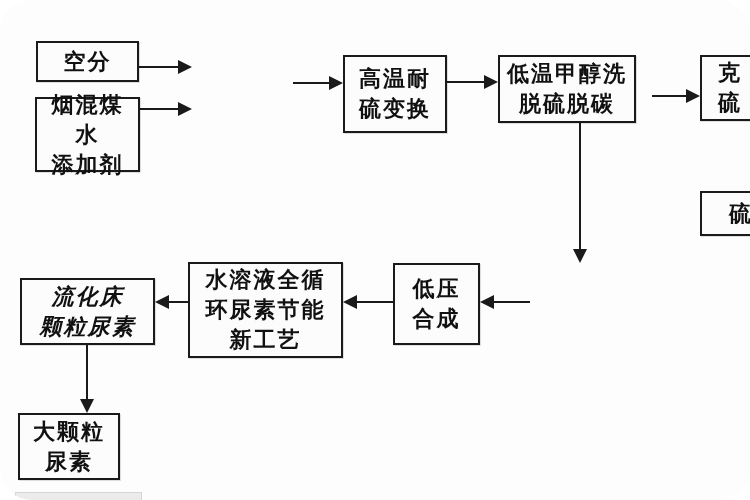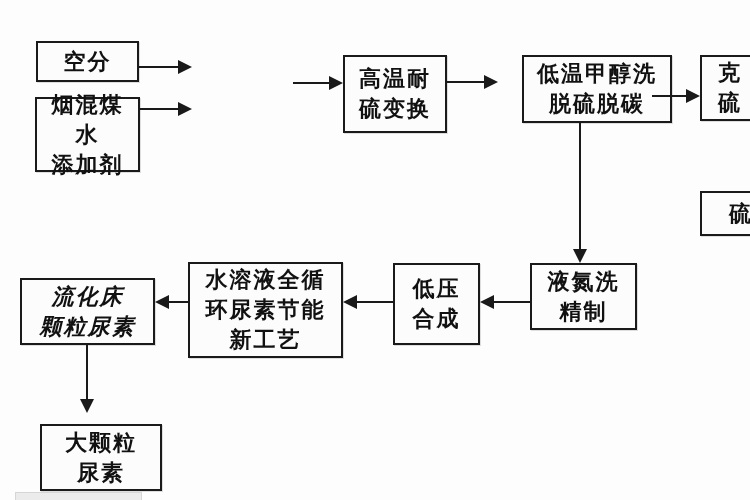--- a/index.html
+++ b/index.html
@@ -6,20 +6,21 @@
   body {
     font-family: "Liberation Sans", "DejaVu Sans", sans-serif;
     background: #ffffff;
   }
   #canvas {
     position: relative;
     width: 750px;
     height: 500px;
     overflow: hidden;
     background: #fdfdfd;
+    border-radius: 32px;
   }
   .node {
     position: absolute;
     box-sizing: border-box;
     border: 2px solid #1a1a1a;
     background: #fcfcfc;
     color: #111111;
     font-weight: bold;
     font-size: 22px;
     line-height: 30px;
@@ -29,30 +30,30 @@
     justify-content: center;
     text-align: center;
     white-space: pre-line;
     box-shadow: 1px 1px 0 rgba(0,0,0,0.12);
   }
   
   .n-air      { left: 36px;  top: 41px;  width: 103px; height: 41px; }
   .n-coal     { left: 35px;  top: 97px;  width: 105px; height: 75px; }
   .n-gasifier { left: 191px; top: 55px;  width: 102px; height: 68px; }
   .n-shift    { left: 343px; top: 55px;  width: 104px; height: 78px; }
-  .n-methanol { left: 522px; top: 55px;  width: 150px; height: 68px; }
+  .n-methanol { left: 498px; top: 55px;  width: 138px; height: 68px; }
   .n-claus    { left: 700px; top: 55px;  width: 108px; height: 66px;
                 justify-content: flex-start; padding-left: 16px; text-align: left; }
   .n-sulfur   { left: 700px; top: 191px; width: 108px; height: 45px;
                 justify-content: flex-start; padding-left: 27px; text-align: left; }
   .n-nitrogen { left: 530px; top: 263px; width: 107px; height: 67px; }
   .n-synth    { left: 393px; top: 263px; width: 87px;  height: 82px; }
   .n-urea     { left: 188px; top: 262px; width: 155px; height: 96px; }
   .n-fluid    { left: 20px;  top: 278px; width: 135px; height: 67px; font-style: italic; }
-  .n-granule  { left: 18px;  top: 424px; width: 122px; height: 67px; margin-left: 22px; }
+  .n-granule  { left: 18px;  top: 413px; width: 102px; height: 67px; }
 
   .partial-strip {
     position: absolute;
     left: 15px; top: 492px; width: 127px; height: 14px;
     background: #ebebeb;
     border: 1px solid #d6d6d6;
     box-sizing: border-box;
   }
 
   
@@ -71,22 +72,20 @@
   <div class="node n-coal">烟混煤
 水
 添加剂</div>
   <div class="node n-shift">高温耐
 硫变换</div>
   <div class="node n-methanol">低温甲醇洗
 脱硫脱碳</div>
   <div class="node n-claus">克
 硫</div>
   <div class="node n-sulfur">硫</div>
-  <div class="node n-nitrogen">液氮洗
-精制</div>
   <div class="node n-synth">低压
 合成</div>
   <div class="node n-urea">水溶液全循
 环尿素节能
 新工艺</div>
   <div class="node n-fluid">流化床
 颗粒尿素</div>
   <div class="node n-granule">大颗粒
 尿素</div>
 

